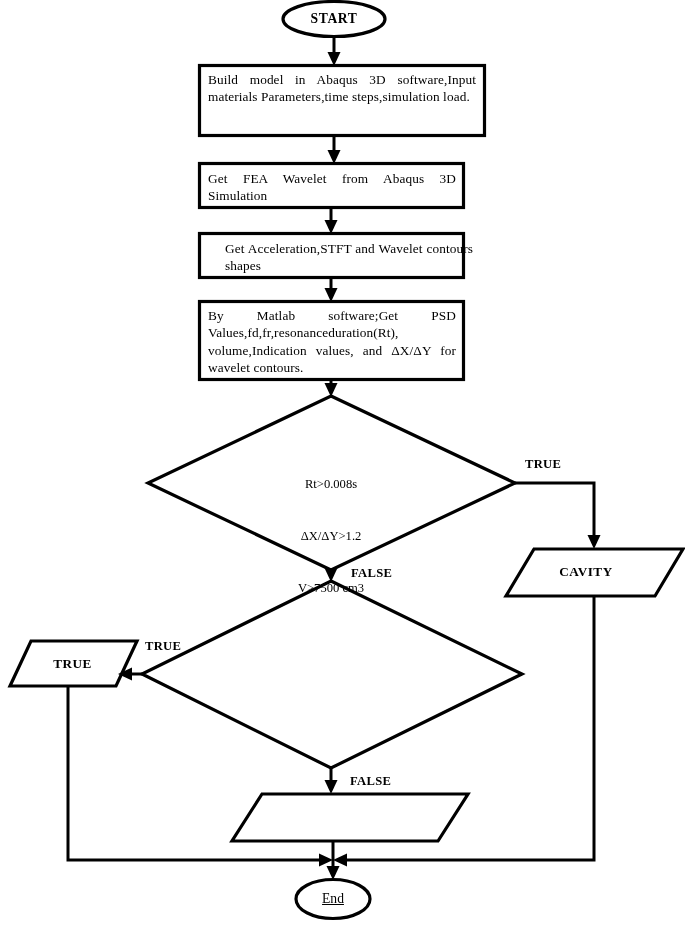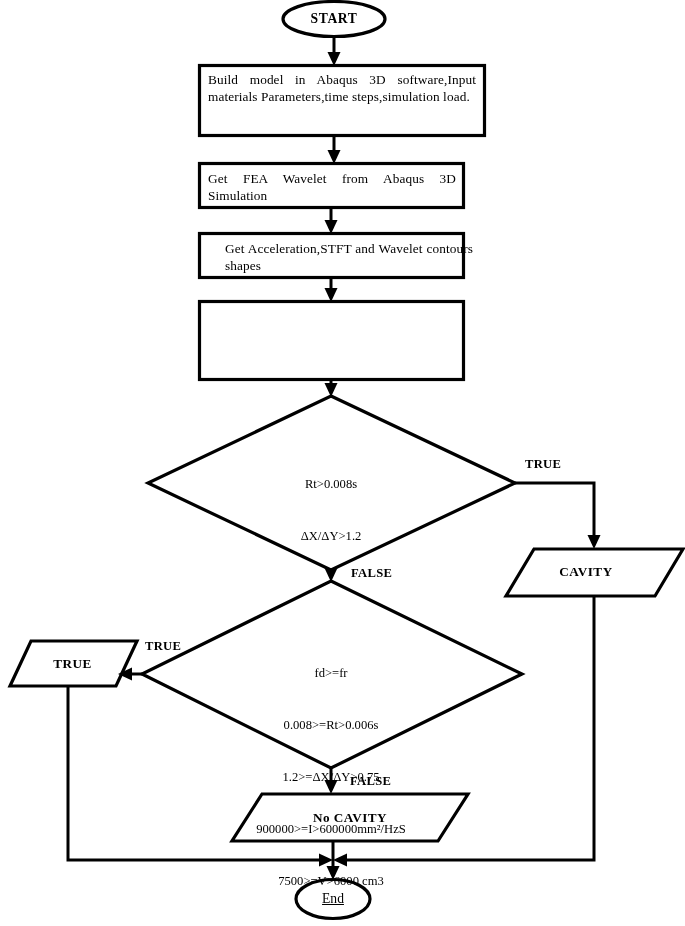--- a/index.html
+++ b/index.html
@@ -153,39 +153,33 @@
   </svg>
 
   <div class="txt term-text" style="left:283px; top:10px; width:102px;">START</div>
 
   <div class="txt proc-text" style="left:208px; top:71px; width:268px;">Build model in Abaqus 3D software,Input materials Parameters,time steps,simulation load.</div>
 
   <div class="txt proc-text" style="left:208px; top:170px; width:248px;">Get FEA Wavelet from Abaqus 3D Simulation</div>
 
   <div class="txt proc-text" style="left:225px; top:240px; width:248px;">Get Acceleration,STFT and Wavelet contours shapes</div>
 
+  <div class="txt proc-text" style="left:208px; top:307px; width:248px;">By Matlab software;Get PSD Values,fd,fr,resonanceduration(Rt), volume,Indication values, and ΔX/ΔY for wavelet contours.</div>
 
   <div class="txt dec-text" style="left:231px; top:441px; width:200px;">
     <div class="nowrap">Rt&gt;0.008s</div>
     <div class="nowrap">ΔX/ΔY&gt;1.2</div>
+    <div class="nowrap">V&gt;7500 cm3</div>
   </div>
 
-  <div class="txt dec-text" style="left:201px; top:630px; width:260px;">
-    <div class="nowrap">fd&gt;=fr</div>
-    <div class="nowrap">0.008&gt;=Rt&gt;0.006s</div>
-    <div class="nowrap">1.2&gt;=ΔX/ΔY&gt;0.75</div>
-    <div class="nowrap">900000&gt;=I&gt;600000mm²/HzS</div>
-    <div class="nowrap">7500&gt;=V&gt;6000 cm3</div>
-  </div>
 
   <div class="txt io-text" style="left:516px; top:563px; width:140px;">CAVITY</div>
 
   <div class="txt io-text" style="left:20px; top:655px; width:105px;">TRUE</div>
 
-  <div class="txt io-text" style="left:250px; top:809px; width:200px;">No CAVITY</div>
 
   <div class="txt term-text-end" style="left:296px; top:890px; width:74px;text-decoration:underline;">End</div>
 
   <div class="txt edge-label" style="left:525px; top:456px;">TRUE</div>
 
   <div class="txt edge-label" style="left:351px; top:565px;">FALSE</div>
 
   <div class="txt edge-label" style="left:145px; top:638px;">TRUE</div>
 
   <div class="txt edge-label" style="left:350px; top:773px;">FALSE</div>

